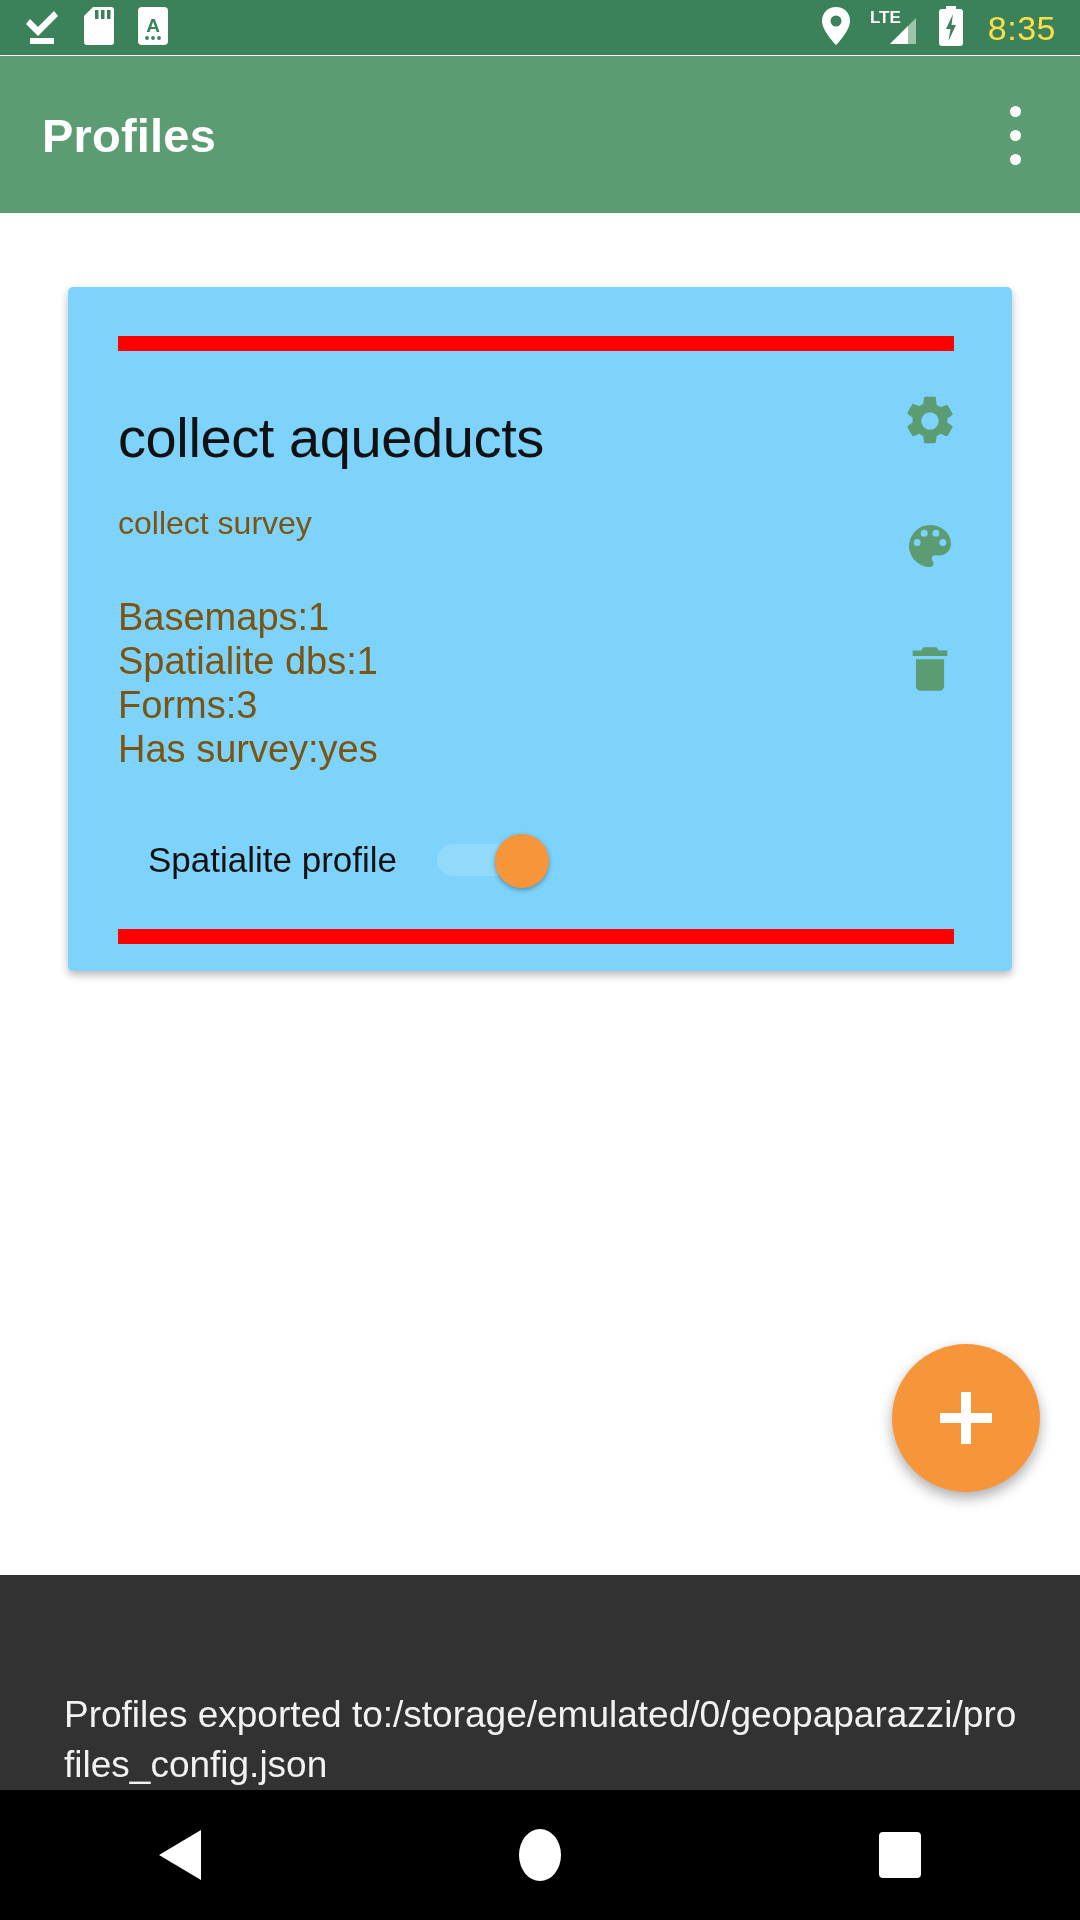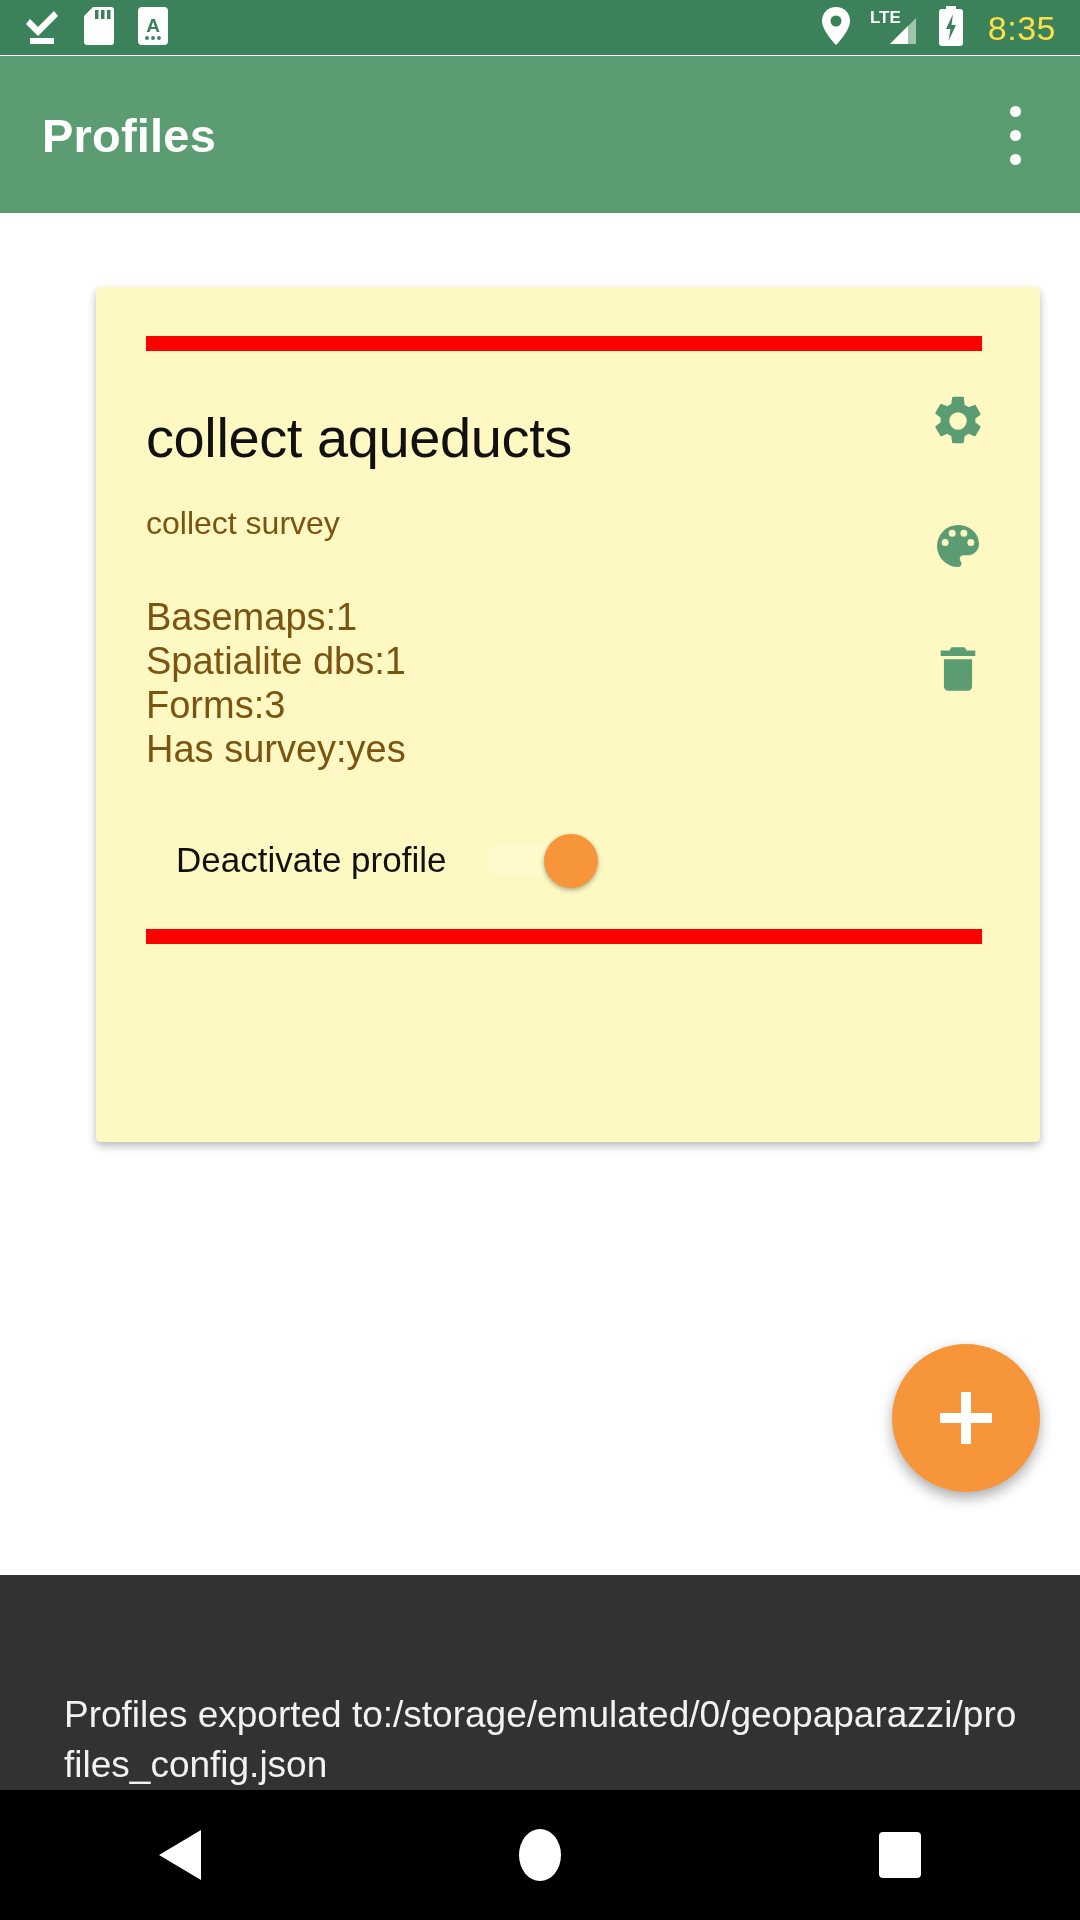--- a/index.html
+++ b/index.html
@@ -56,25 +56,24 @@
   
   #content {
     position:absolute; top:213px; left:0;
     width:1080px; height:1362px;
     background:#ffffff;
   }
 
   
   #profile-card {
     position:absolute; top:74px; left:68px;
-    width:944px; height:855px;
-    background:#fef9c3;
+    width:944px; height:684px;
+    background:#7dd3fc;
     border-radius:5px;
     box-shadow:0 4px 9px rgba(0,0,0,0.28);
-    margin-left:28px;
   }
   .card-divider {
     position:absolute; left:50px;
     width:836px; height:15px;
     background:#FF0000;
   }
   #card-divider-top { top:49px; }
   #card-divider-bottom { top:642px; }
 
   #card-title {
@@ -302,21 +301,21 @@
 
       <div id="action-delete" class="card-action">
         <span>
           <svg width="52" height="56" viewBox="0 0 24 24">
             <path fill="#5b9c72" d="M9 2h6l1 1.5h4V6H4V3.5h4L9 2Zm-3.5 5.5h13V20a2 2 0 0 1-2 2h-9a2 2 0 0 1-2-2V7.5Z"></path>
           </svg>
         </span>
       </div>
 
       <div id="toggle-row">
-        <span id="toggle-label">Deactivate profile</span>
+        <span id="toggle-label">Spatialite profile</span>
         <span id="toggle-switch">
           <span id="toggle-track"></span>
           <span id="toggle-thumb"></span>
         </span>
       </div>
 
       <div id="card-divider-bottom" class="card-divider"></div>
     </div>
 
     <div id="fab">

